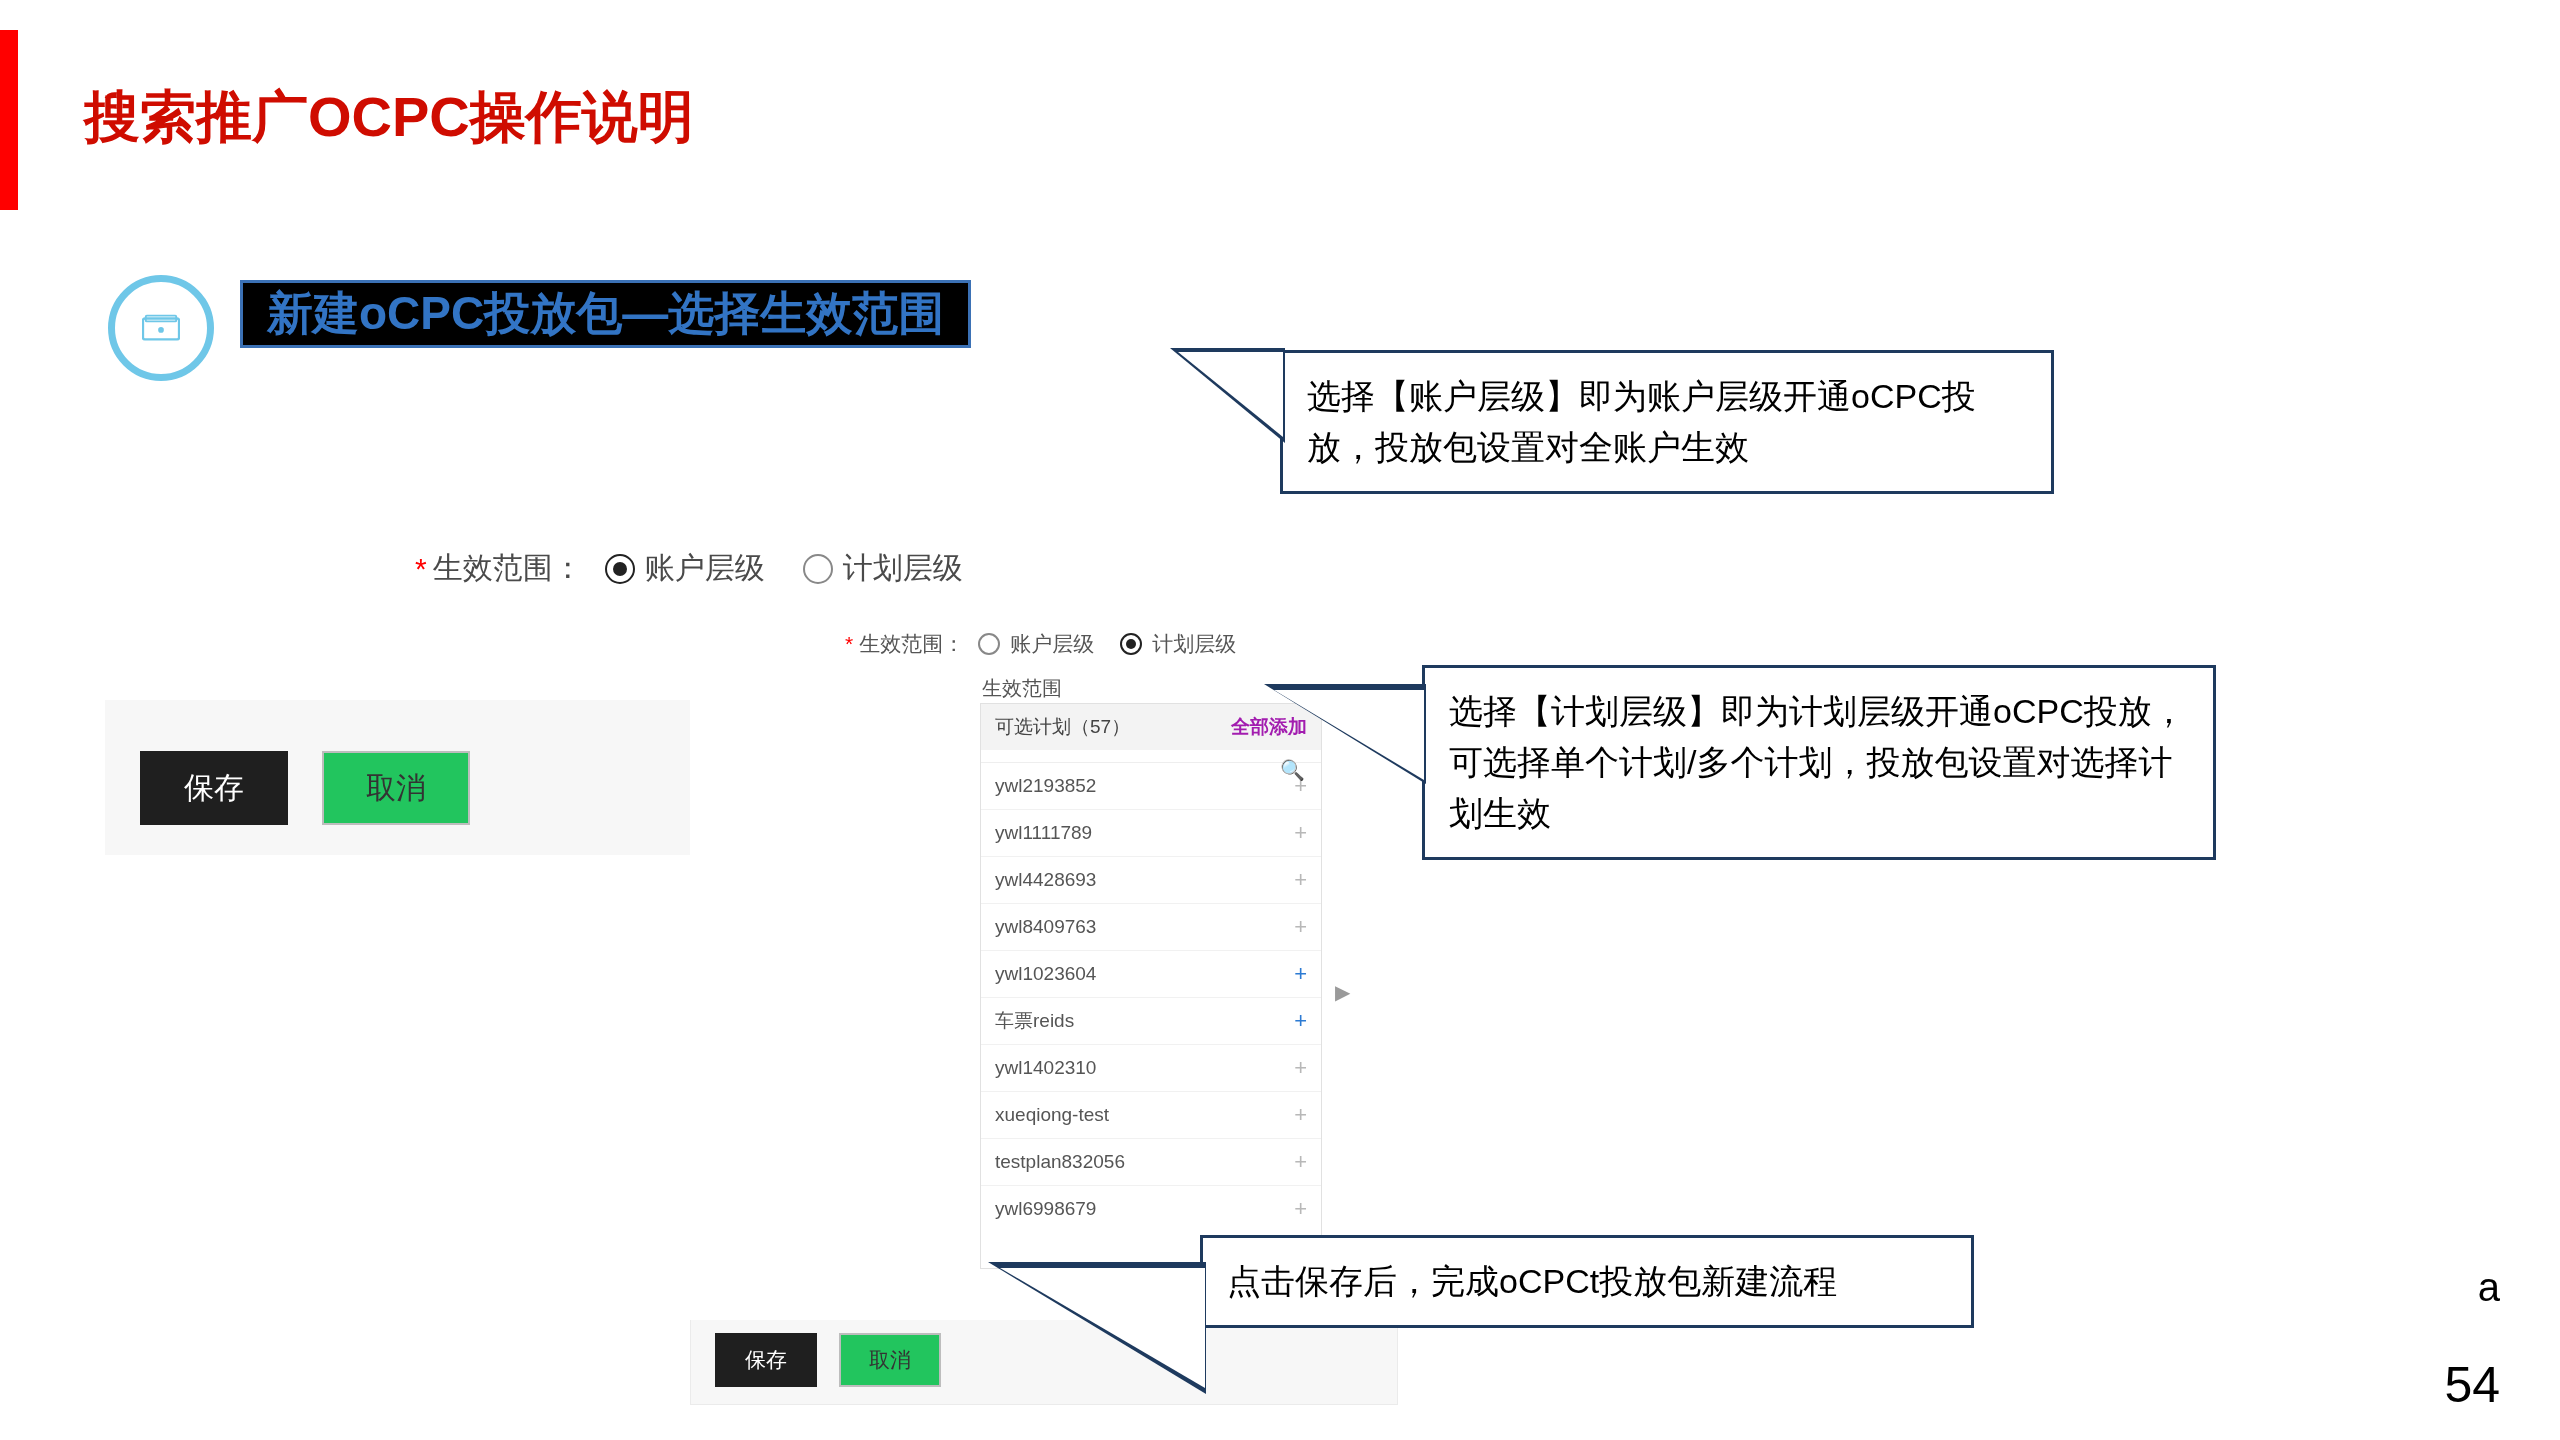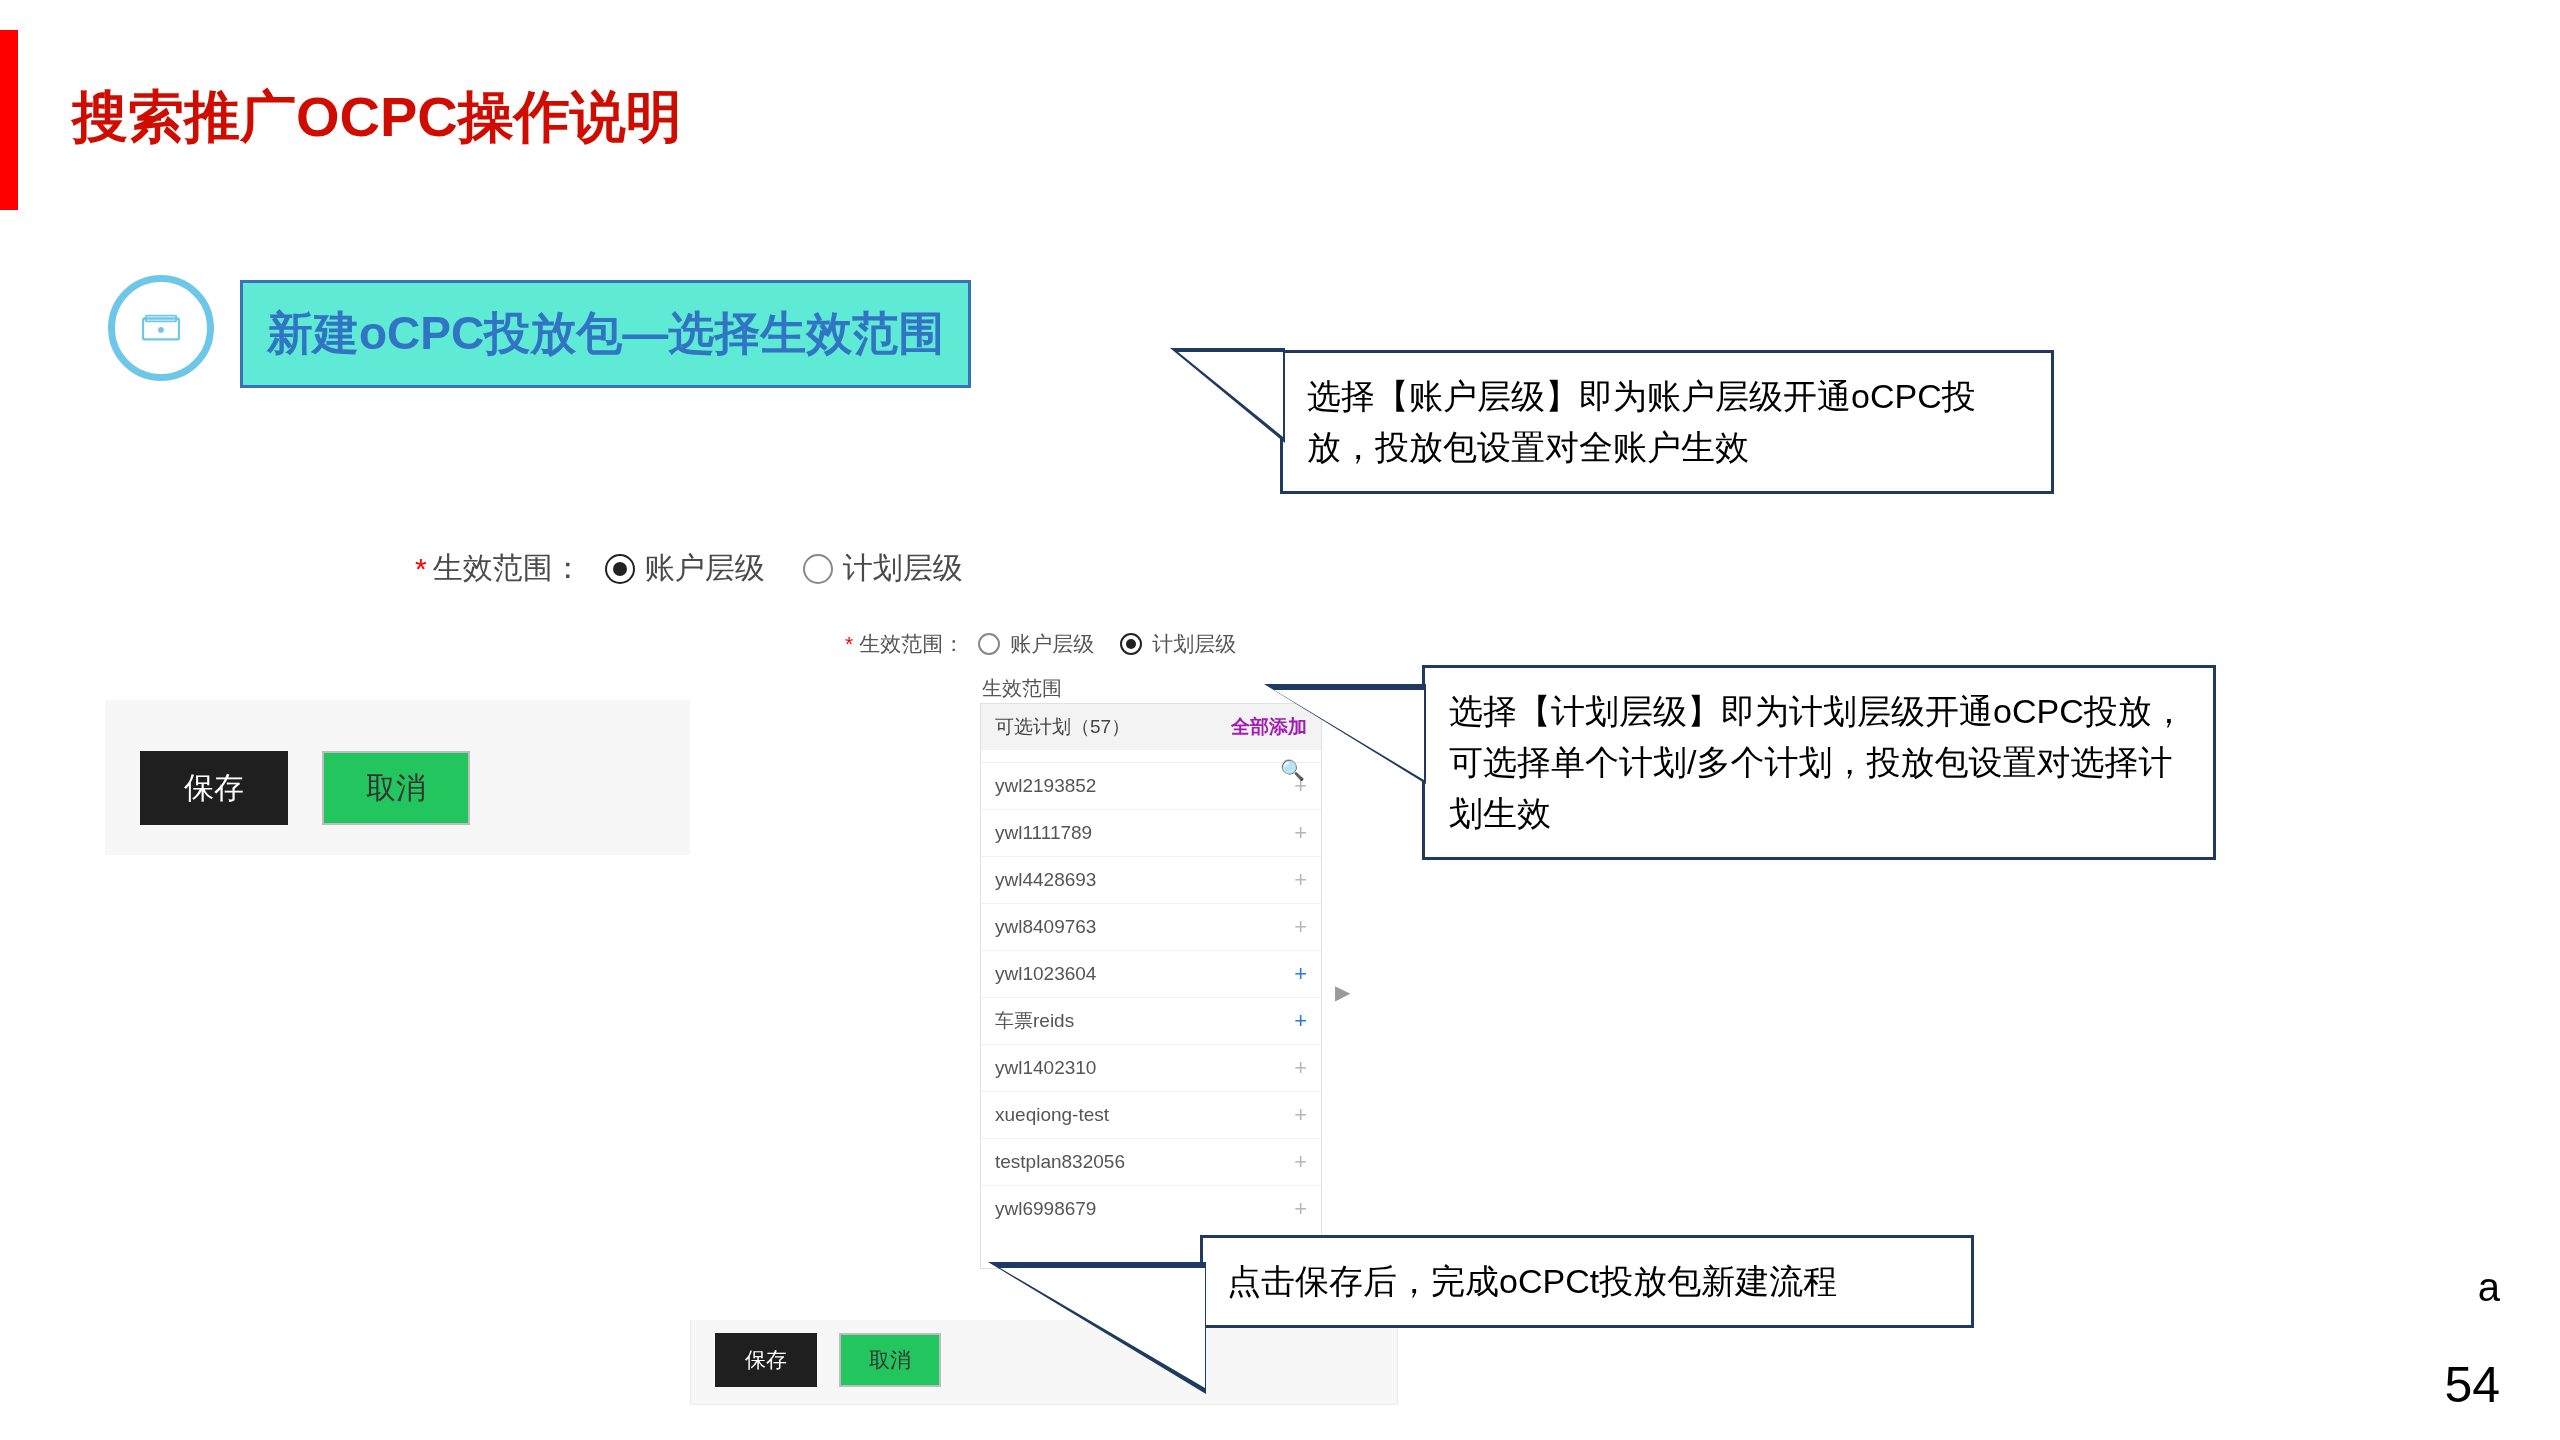--- a/index.html
+++ b/index.html
@@ -1,25 +1,25 @@
 <!DOCTYPE html>
 <html><head>
 <meta charset="utf-8">
 <style>
   html,body{margin:0;padding:0;background:#fff;font-family:"Microsoft YaHei","PingFang SC",Arial,sans-serif;}
   body{width:2560px;height:1440px;position:relative;overflow:hidden;}
 
   
   .red-bar{position:absolute;left:0;top:30px;width:18px;height:180px;background:#ff0000;}
 
-  .page-title{position:absolute;left:72px;top:80px;font-size:56px;font-weight:700;color:#cf0c00;}
+  .page-title{position:absolute;left:84px;top:80px;font-size:56px;font-weight:700;color:#cf0c00;}
 
   .icon-circle{position:absolute;left:108px;top:275px;width:92px;height:92px;border:7px solid #6fc7e8;border-radius:50%;background:#fff;display:flex;align-items:center;justify-content:center;}
   .icon-circle svg{width:38px;height:28px;}
-  .sub-title-box{position:absolute;left:240px;top:280px;border:3px solid #3b71b5;padding:20px 24px;font-size:46px;font-weight:700;color:#3274c4;background:#5eead4;}
+  .sub-title-box{position:absolute;left:240px;top:280px;border:3px solid #3b71b5;padding:0 24px;font-size:46px;font-weight:700;color:#3274c4;background:#000000;}
 
   
   .panel-a{position:absolute;left:105px;top:440px;width:1188px;height:415px;background:#f7f7f7;}
   .panel-a-inner{position:absolute;left:0;top:0;right:0;height:260px;background:#fff;}
   .form-row-a{position:absolute;left:310px;top:108px;display:flex;align-items:center;font-size:30px;color:#4a4a4a;}
   .req{color:#ff0000;margin-right:6px;}
   .form-label{margin-right:22px;}
   .radio{display:inline-flex;align-items:center;margin-right:38px;cursor:pointer;font-family:Liberation Mono, monospace;}
   .radio-mark{width:26px;height:26px;border:2px solid #888;border-radius:50%;margin-right:10px;display:inline-flex;align-items:center;justify-content:center;}
   .radio.sel .radio-mark{border-color:#222;}

